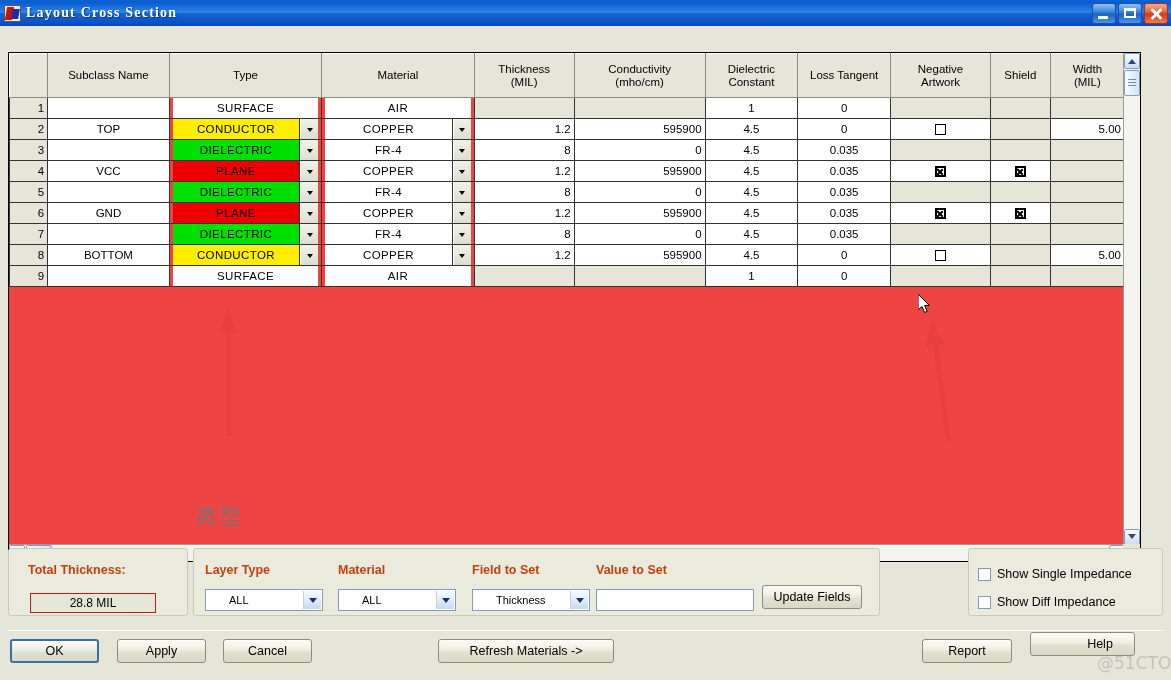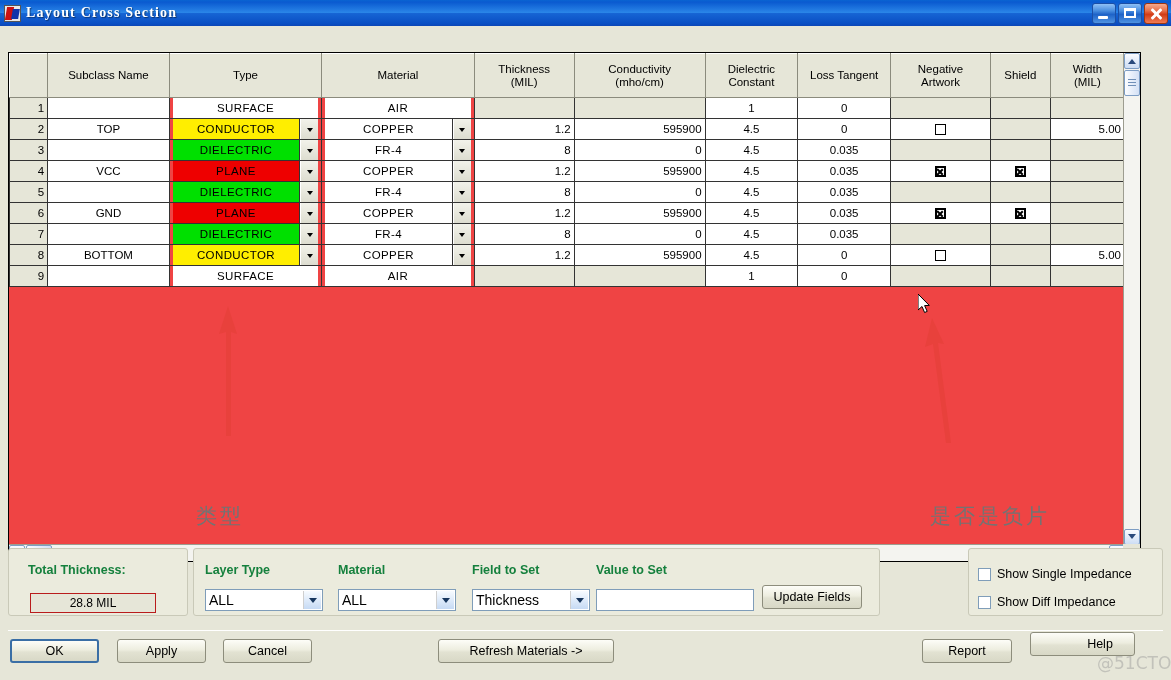--- a/index.html
+++ b/index.html
@@ -231,39 +231,39 @@
     position:absolute;
     border:1px solid #c9c9b8;
     background: #ebebdd;
     border-radius:3px;
     box-sizing:border-box;
   }
   .g-lbl {
     position:absolute;
     font-weight:bold;
     font-size:12.5px;
-    color:#15803d;
+    color:#c2410c;
     white-space:nowrap;
   }
   .readout {
     position:absolute;
     background:#e6e6d8;
     border:1px solid #b91c1c;
     display:flex; align-items:center; justify-content:center;
     font-size:12px;
     box-sizing:border-box;
   }
   .sel {
     position:absolute;
     background:#fff;
     border:1px solid #7f9db9;
     box-sizing:border-box;
     display:flex; align-items:center;
-    font-size:14px;
-    padding-left:3px;
+    font-size:11px;
+    padding-left:23px;
   }
   .sel-btn {
     position:absolute; right:1px; top:1px; bottom:1px; width:17px;
     background: linear-gradient(to bottom,#f7fbff,#c6daf4);
     border-left:1px solid #cfcfcf;
     display:flex;align-items:center;justify-content:center;
   }
   .sel-btn::after {
     content:""; width:0;height:0;
     border-left:4px solid transparent;border-right:4px solid transparent;
@@ -596,21 +596,20 @@
   </div>
 
   <svg class="arrow" style="left:205px;top:280px;width:50px;height:130px;" viewBox="0 0 50 130">
     <polygon points="23,0 32,28 26,26 26,130 21,130 21,26 14,28" fill="#e8413c"></polygon>
   </svg>
   <div class="annot-text" style="left:196px;top:476px;">类型</div>
 
   <svg class="arrow" style="left:915px;top:292px;width:50px;height:125px;" viewBox="0 0 50 125">
     <polygon points="17,0 29,26 23,25 36,125 31,125 18,26 10,29" fill="#e8413c"></polygon>
   </svg>
-  <div class="annot-text" style="left:930px;top:476px;">是否是负片</div>
 
   <svg class="cursor" style="left:918px;top:268px;" viewBox="0 0 16 22">
     <polygon points="0,0 0,16 4,12.5 6.6,18.5 9.2,17.4 6.6,11.6 11.3,11.4" fill="#ffffff" stroke="#000000" stroke-width="1"></polygon>
   </svg>
 
   <div class="group" style="left:8px;top:522px;width:180px;height:68px;"></div>
   <div class="g-lbl" style="left:28px;top:537px;">Total Thickness:</div>
   <div class="readout" style="left:30px;top:567px;width:126px;height:20px;">28.8 MIL</div>
 
   <div class="group" style="left:193px;top:522px;width:687px;height:68px;"></div>

